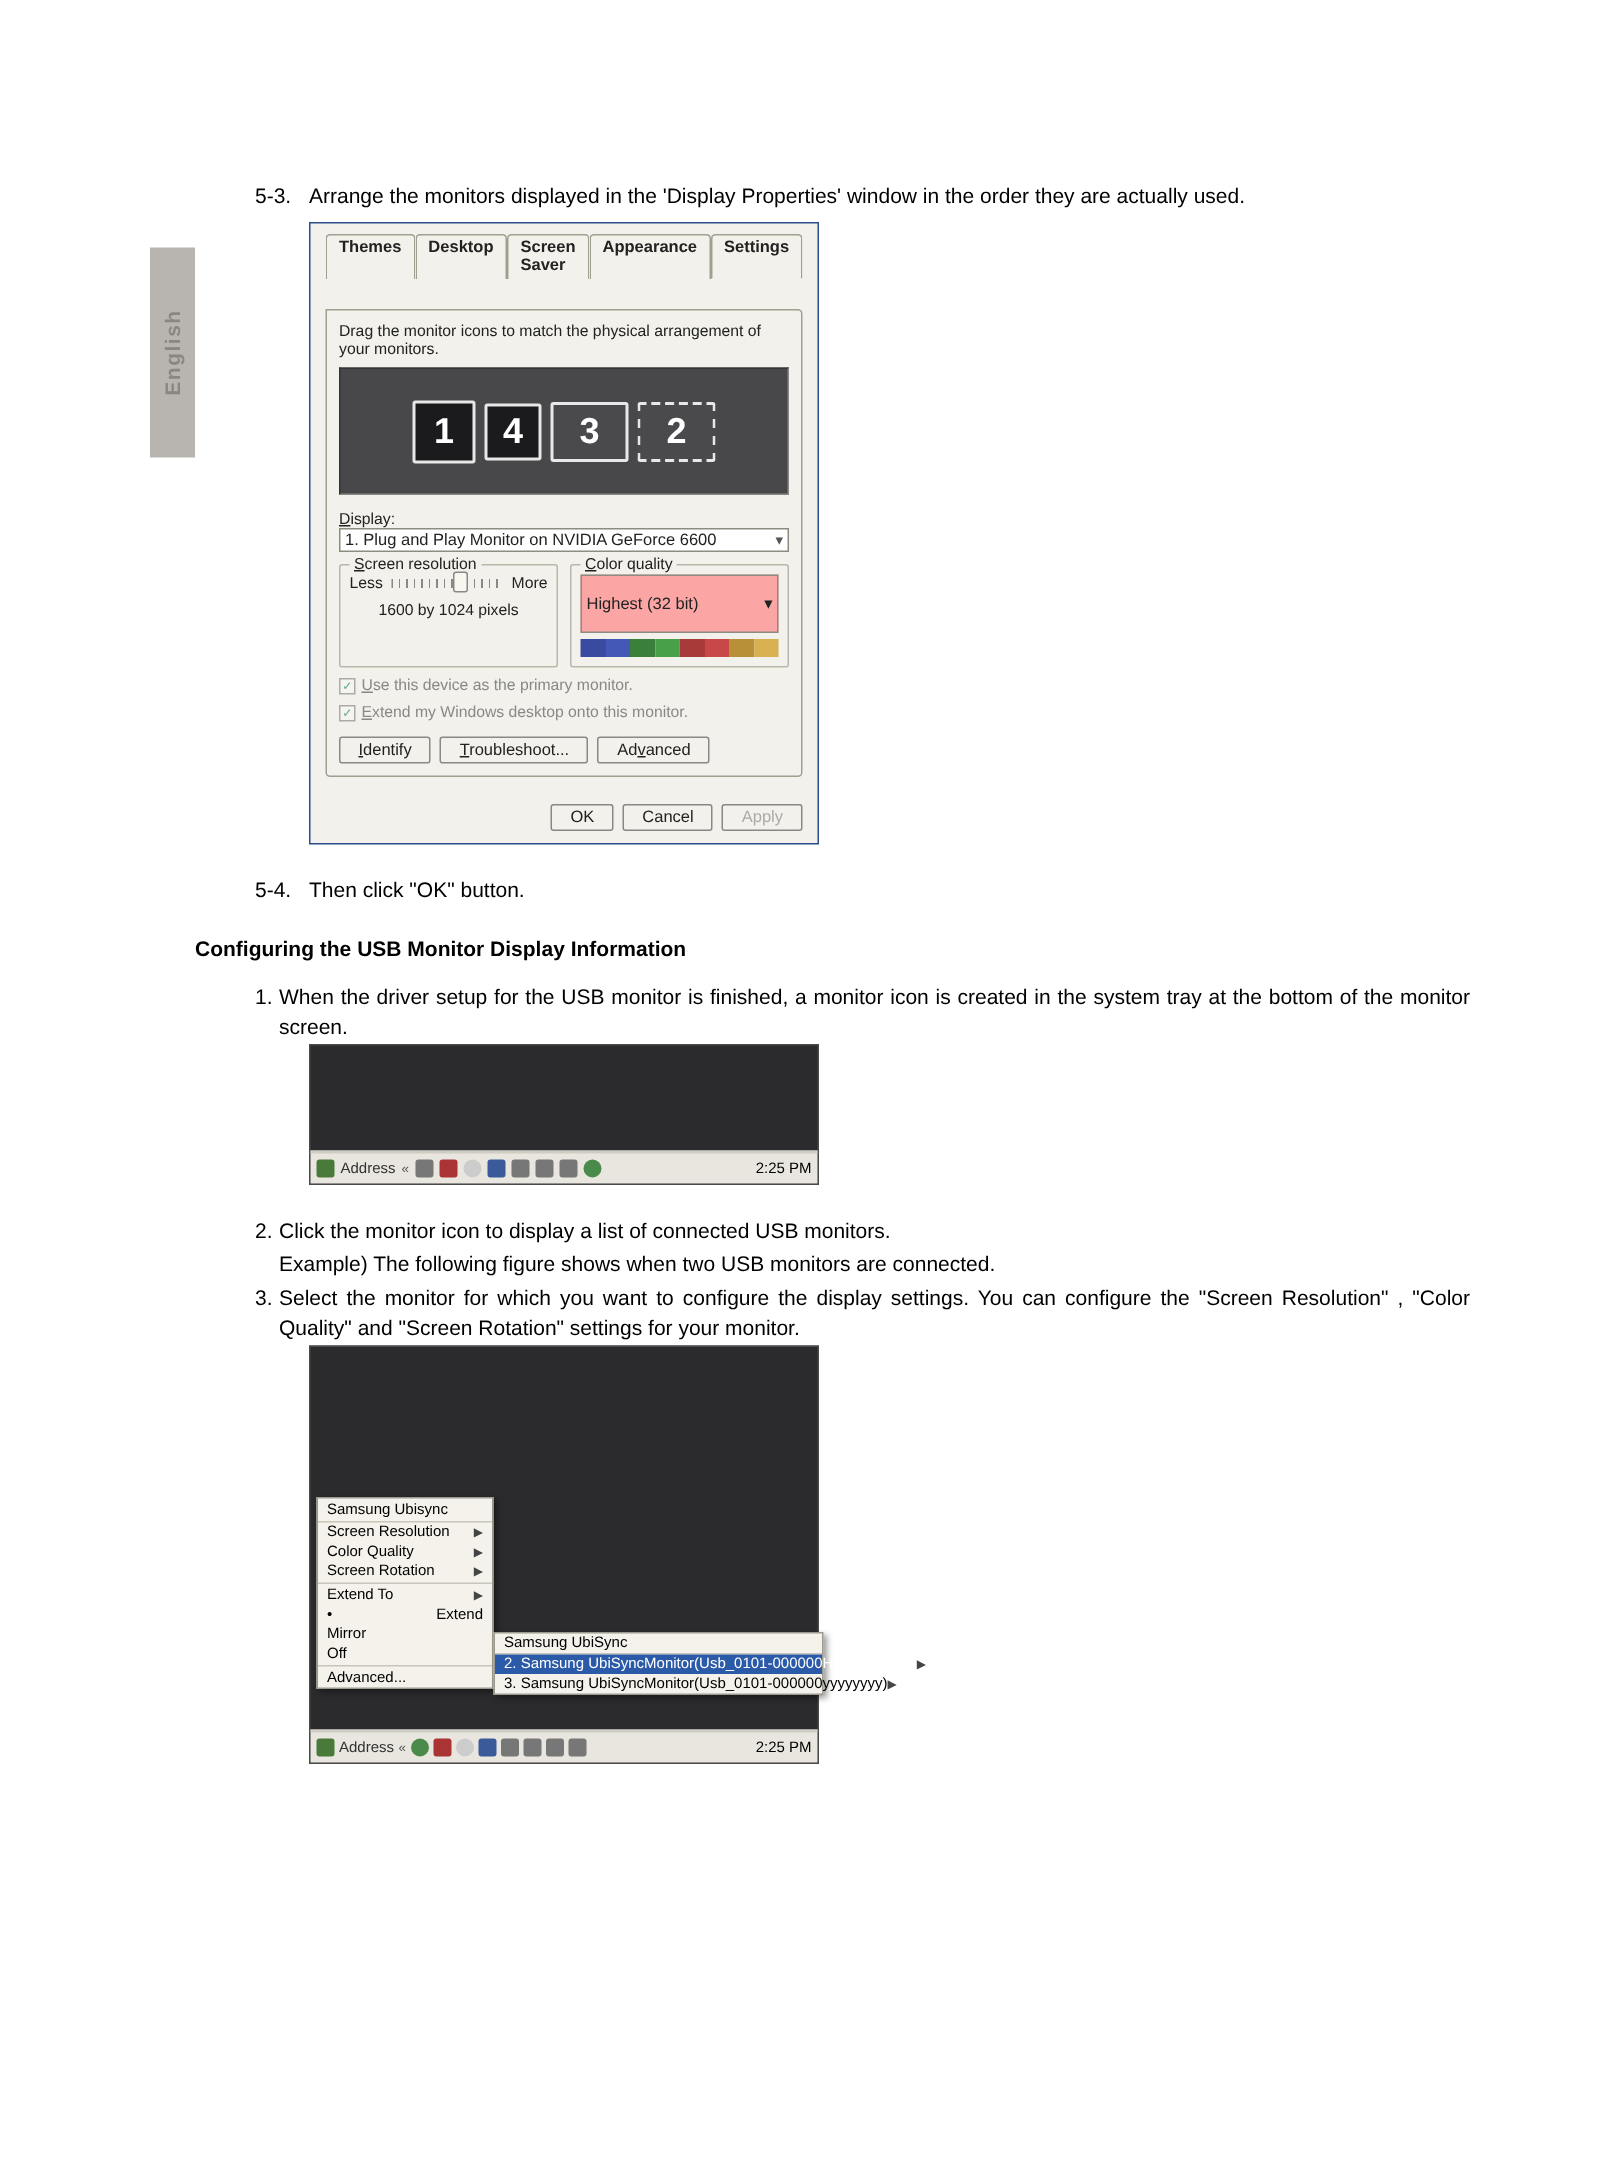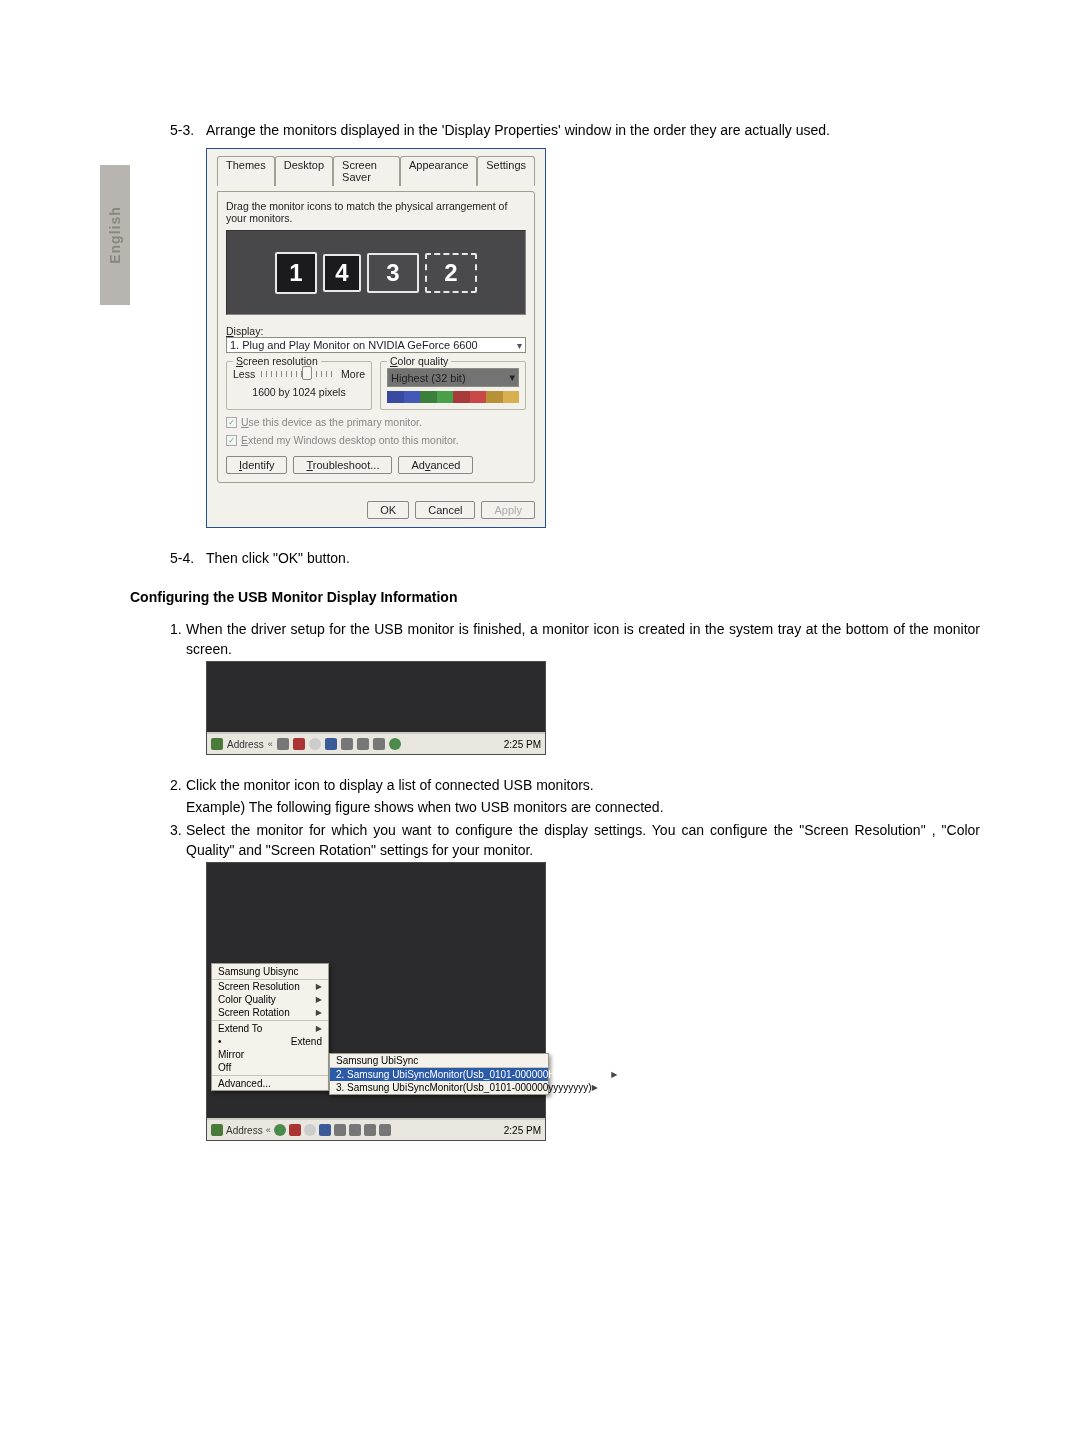--- a/index.html
+++ b/index.html
@@ -77,21 +77,21 @@
   .dp-title-btn {
     width: 18px; height: 16px;
     background: #d8e4f5;
     border: 1px solid #fff;
     border-radius: 2px;
     display: flex; align-items: center; justify-content: center;
     font-size: 10px; color: #2a5aa8; font-weight: bold;
   }
   .dp-title-btn.close { background: #e08070; color: #fff; }
   .dp-body { padding: 6px 10px 10px 10px; }
-  .tabs { display: flex; gap: 0; margin-bottom: 6px; }
+  .tabs { display: flex; gap: 0; margin-bottom: 21px; font-weight: bold; }
   .tab {
     padding: 2px 8px 3px 8px;
     border: 1px solid #a0a090;
     border-bottom: none;
     background: #f2f1eb;
     border-radius: 3px 3px 0 0;
     font-size: 11px;
     position: relative;
     top: 1px;
   }
@@ -162,22 +162,22 @@
   .thumb {
     position: absolute; left: 55%; top: -5px;
     width: 10px; height: 14px;
     background: #f8f6ee;
     border: 1px solid #888;
     border-radius: 2px;
   }
   .res-txt { text-align: center; font-size: 10.5px; margin-top: 6px; }
   .cq-drop {
     border: 1px solid #8c8c80;
-    padding: 2px 3px;
-    background: #737373;
+    padding: 12px 3px;
+    background: #fca5a5;
     display: flex; justify-content: space-between; align-items: center;
     font-size: 11px;
   }
   .cq-strip { height: 12px; display: flex; margin-top: 4px; }
   .cq-strip span { flex: 1; }
   .chk-row { font-size: 10.5px; color: #888; margin-top: 6px; display: flex; align-items: center; gap: 4px; }
   .chk { width: 11px; height: 11px; border: 1px solid #aaa; background: #f4f4f0; display: inline-flex; align-items: center; justify-content: center; font-size: 8px; color: #6a8; }
   .btn-row { display: flex; gap: 6px; margin-top: 10px; }
   .btn {
     padding: 2px 12px;

